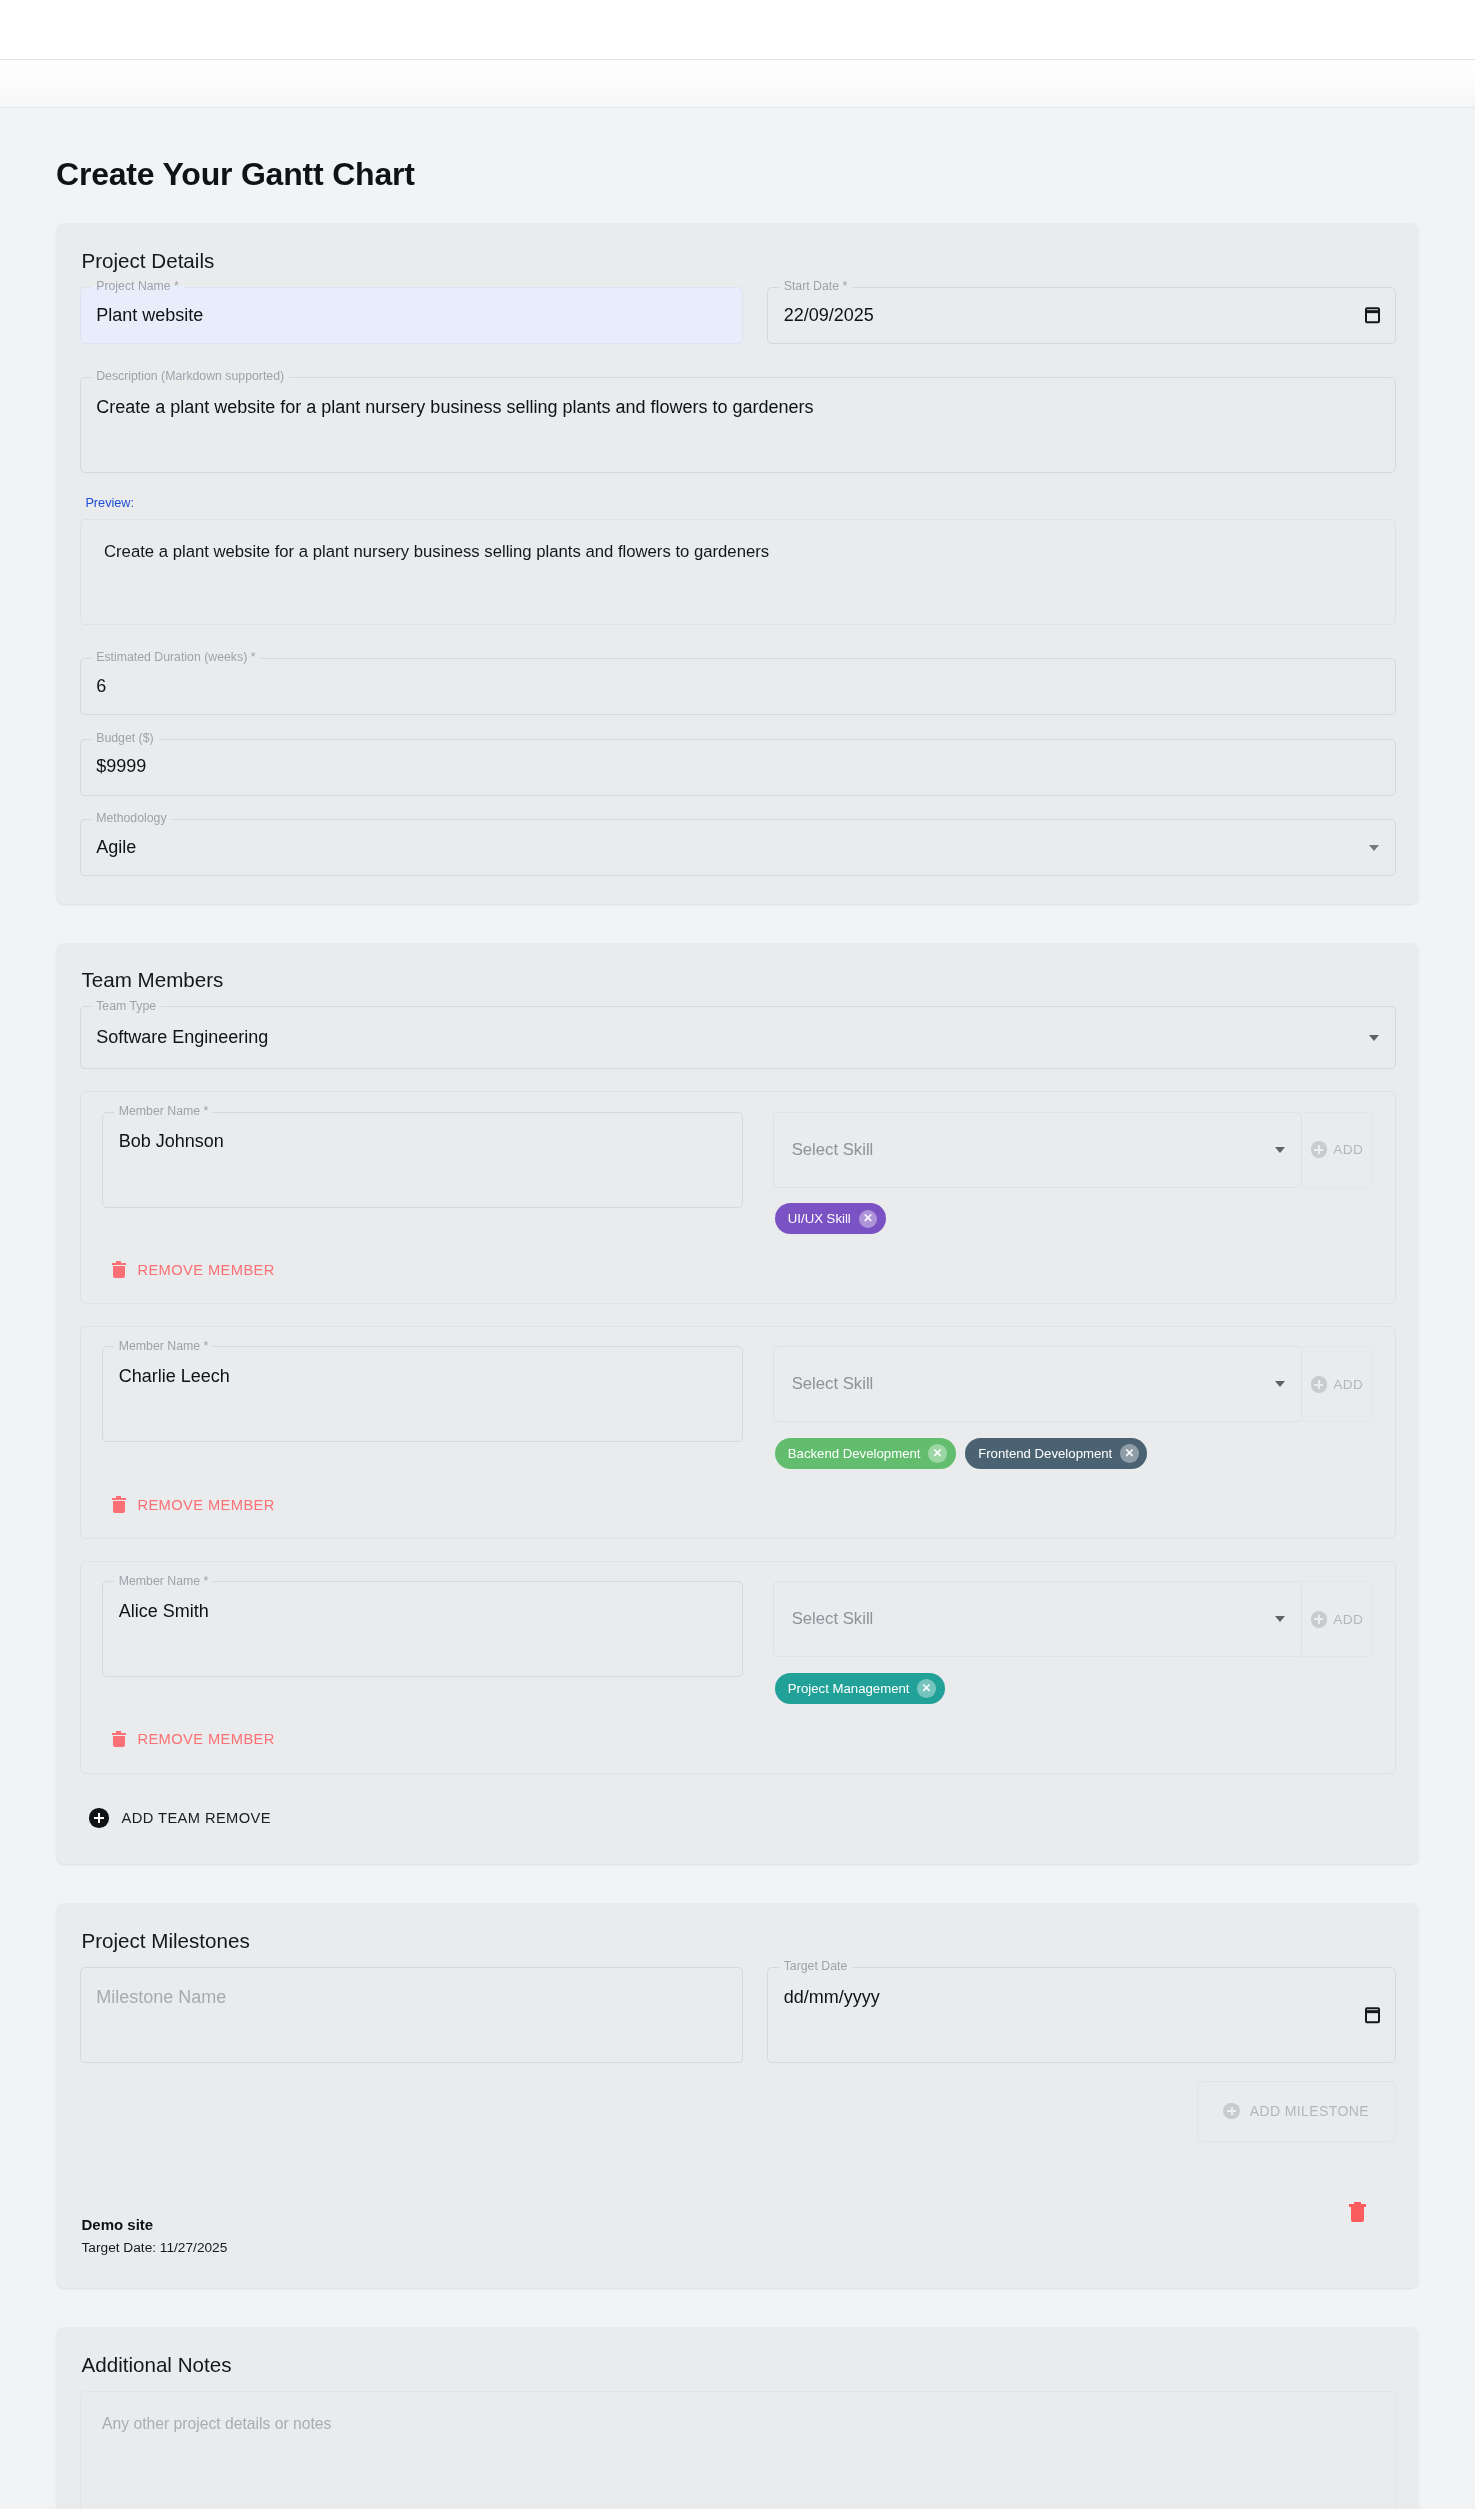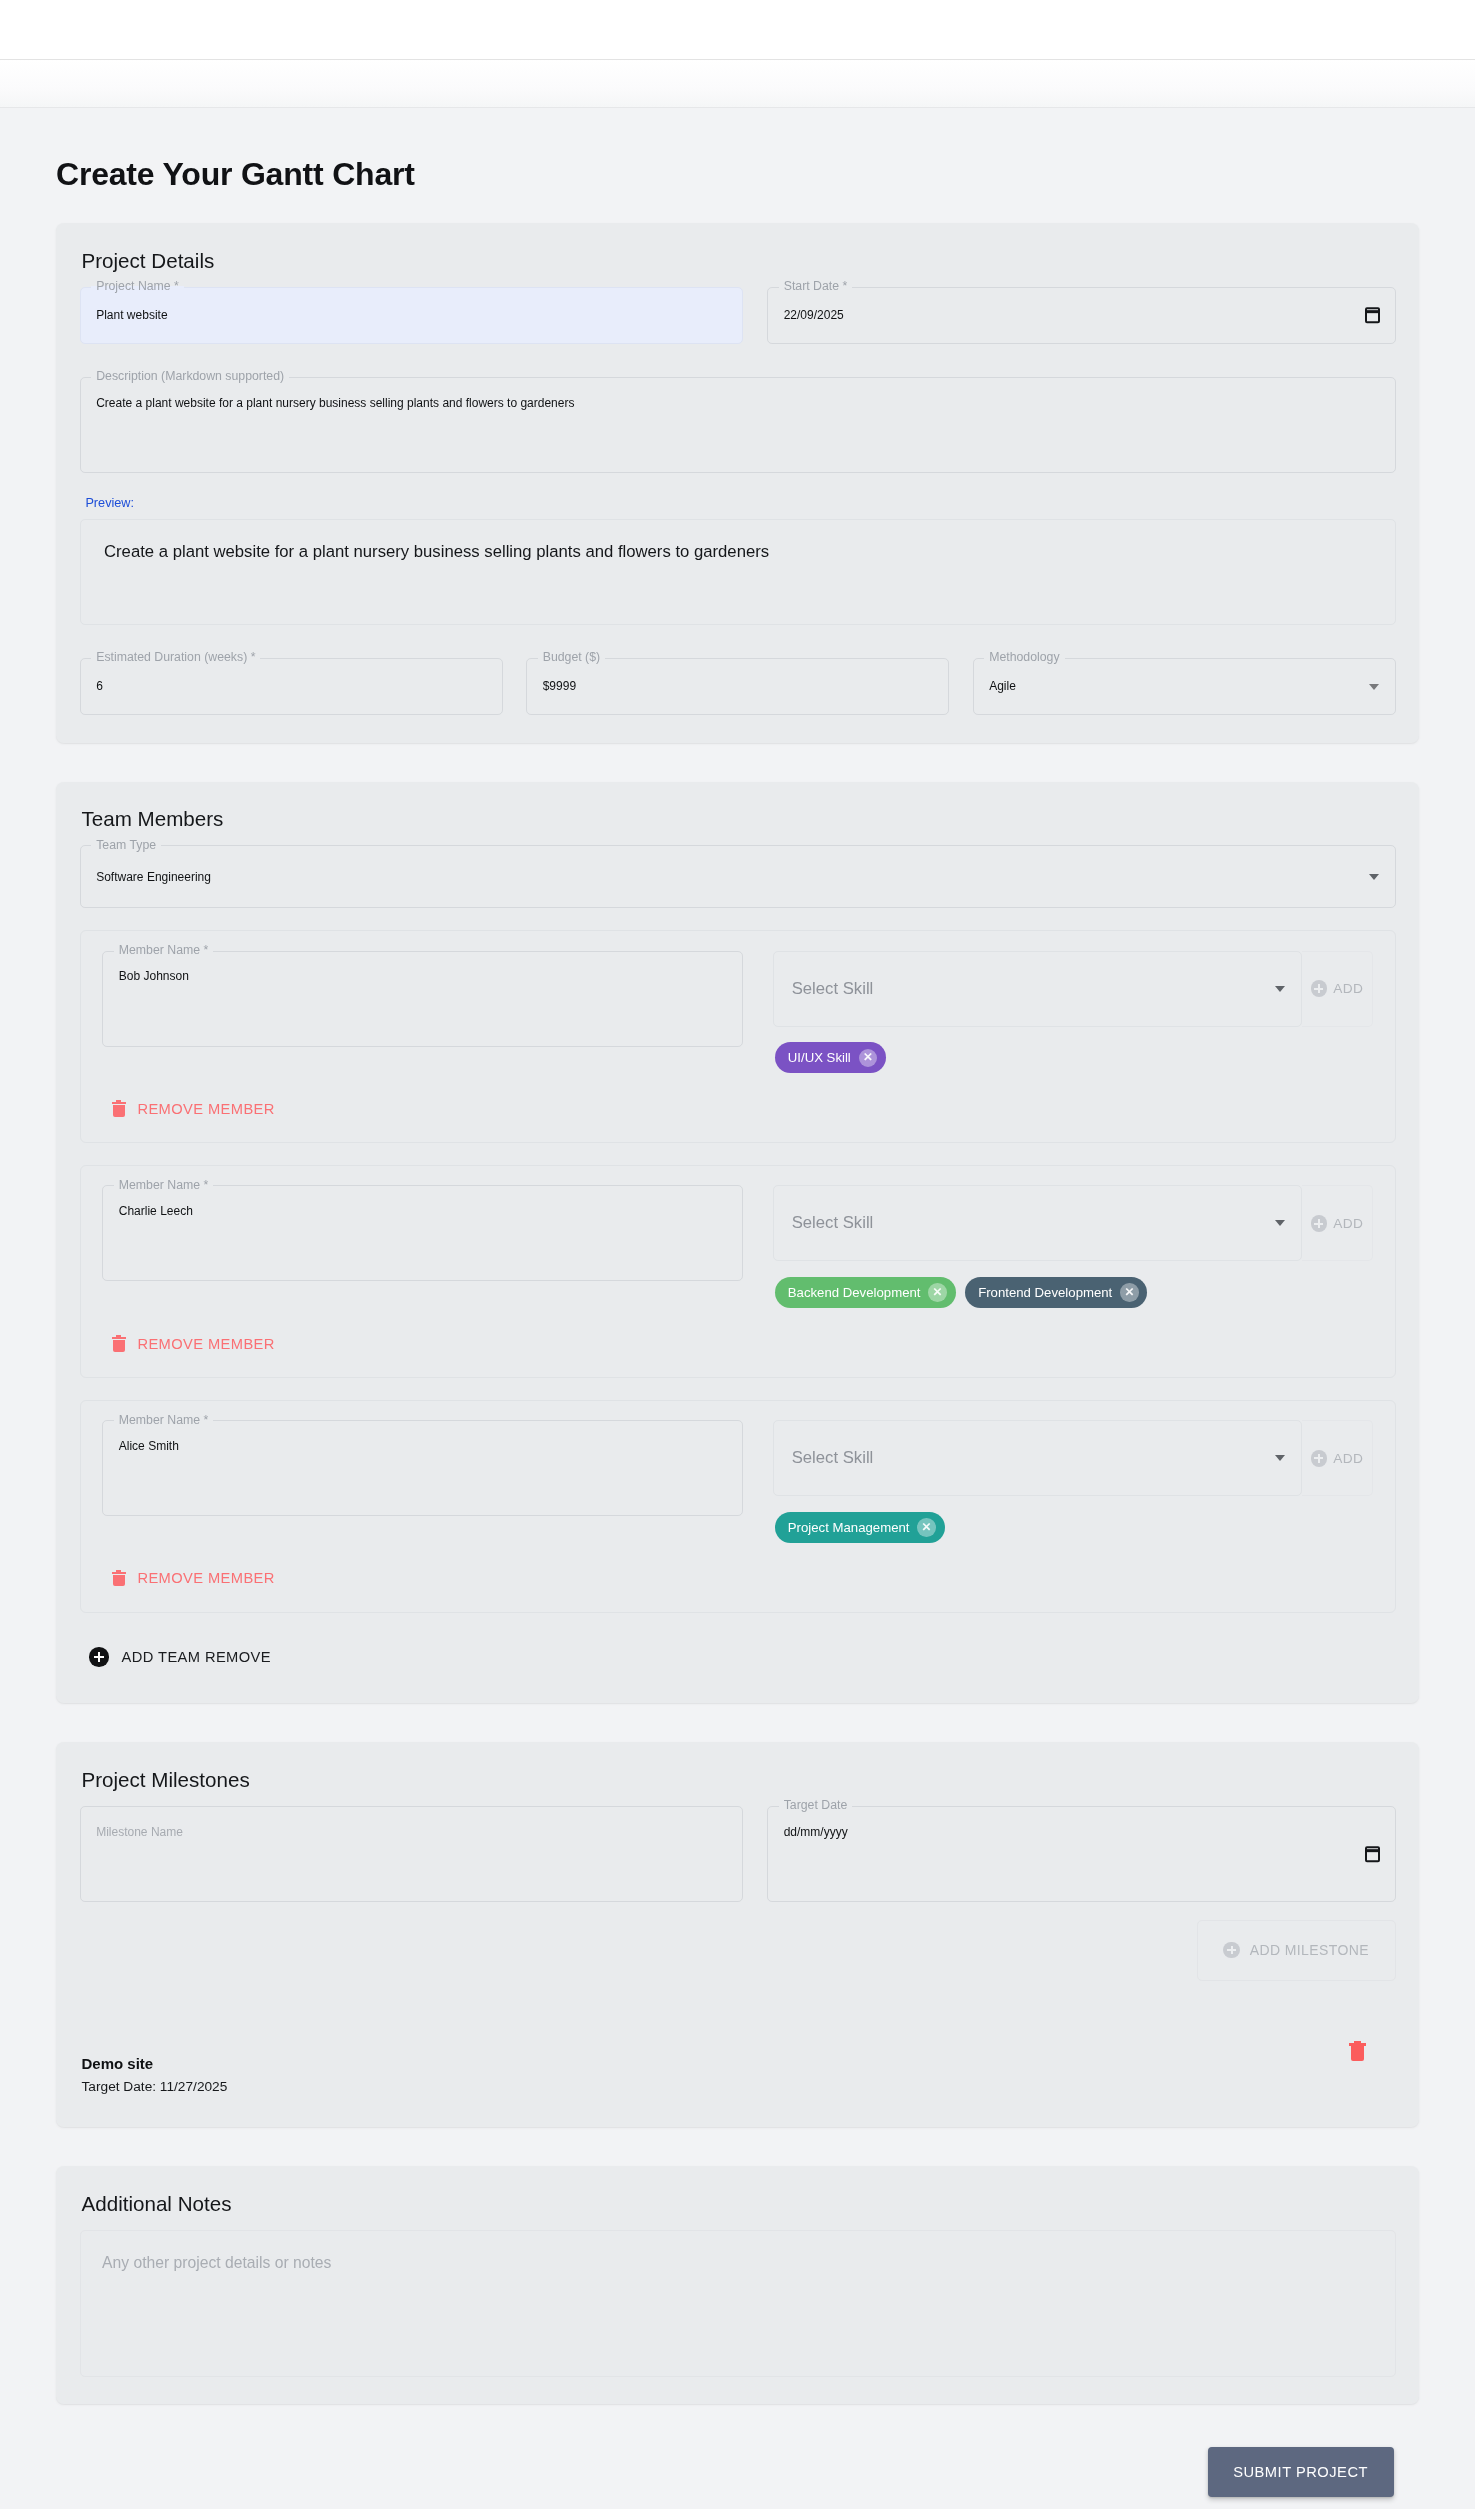--- a/index.html
+++ b/index.html
@@ -77,21 +77,21 @@
     top: -7.8px; left: 10.8px;
     background: #e9ebed;
     padding: 0 4.9px;
     font-size: 12.3px;
     color: #9ea3aa;
     line-height: 1;
     white-space: nowrap;
   }
   .field.filled-blue .legend { background: linear-gradient(180deg,#e9ebed 50%, #e8edfb 50%); }
   .field .value {
-    font-size: 12px;
+    font-size: 18px;
     color: #101214;
     line-height: 1.2;
   }
   .field .value.placeholder { color: #a7abb1; }
 
   .field.tall { min-height: 96px; align-items: flex-start; padding-top: 16.7px; }
   .field.tall .value { line-height: 1.35; }
 
   
   .caret {
@@ -138,21 +138,21 @@
     border-radius: 4.9px;
     min-height: 106px;
     padding: 21.6px 23.5px;
   }
   .preview-box p {
     margin: 0;
     font-size: 16.7px;
     color: #15171a;
   }
 
-  .row-3 { display: flex; gap: 23.5px; }
+  .row-3 { display: flex; gap: 23.5px; flex-direction: column; }
   .row-3 > div { flex: 1; }
 
   
   .team-type-field { min-height: 63px; }
   .member-card {
     background: #e9ebed;
     border: 1px solid #dfe2e5;
     border-radius: 5.9px;
     padding: 19.6px 21.6px 15.7px 21.6px;
     margin-top: 21.6px;

